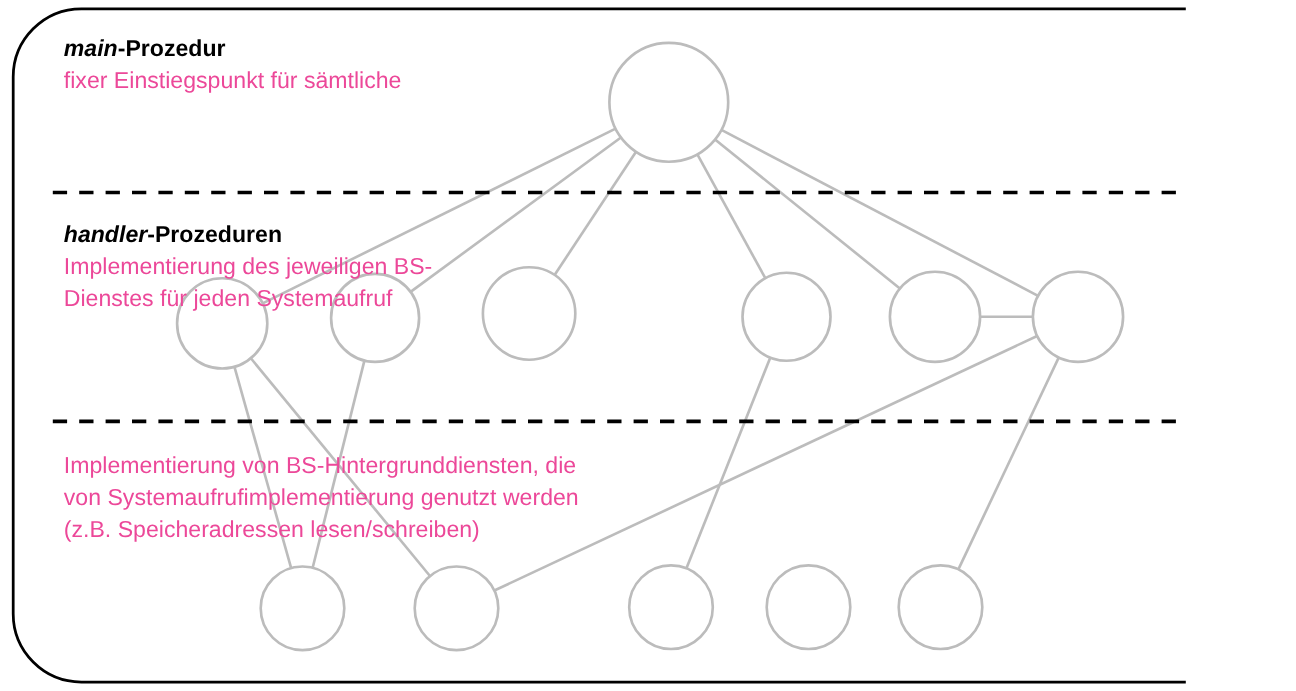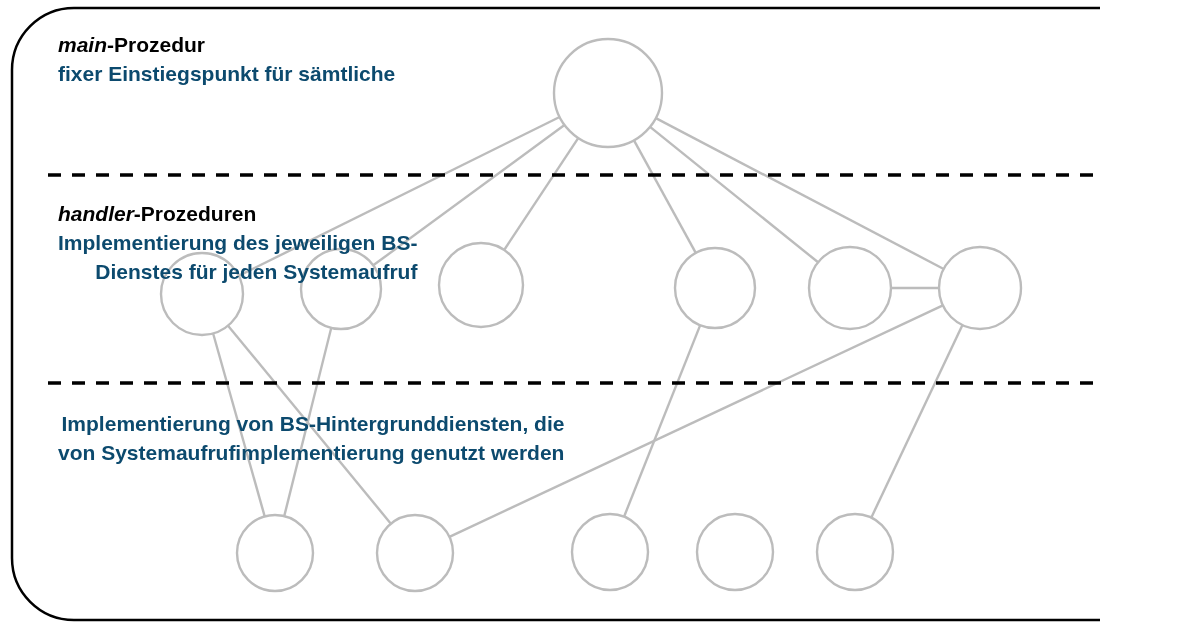--- a/index.html
+++ b/index.html
@@ -7,21 +7,20 @@
     padding: 0;
     background: #ffffff;
   }
   #page {
     position: relative;
     width: 1078px;
     height: 628px;
     background: #ffffff;
     font-family: "Liberation Sans", sans-serif;
     overflow: hidden;
-    padding-left: 22px;
   }
   #graph-svg {
     position: absolute;
     left: 0;
     top: 0;
     width: 1178px;
     height: 628px;
   }
   .text-block {
     position: absolute;
@@ -32,25 +31,24 @@
     font-weight: bold;
     color: #000000;
     line-height: 29px;
     white-space: nowrap;
   }
   .block-title .em {
     font-style: italic;
   }
   .block-body {
     font-size: 21px;
-    font-weight: bold;
-    color: #0c4a6e;
+    font-weight: normal;
+    color: #ec4899;
     line-height: 29px;
     white-space: pre;
-    text-align: right;
   }
   #block-main   { left: 58px; top: 30px; }
   #block-handler{ left: 58px; top: 199px; }
   #block-utility{ left: 58px; top: 409px; }
 </style>
 </head>
 <body>
 
 <div id="page">
 
@@ -103,15 +101,16 @@
     <div class="block-title">
       <span class="em">handler</span><span>-Prozeduren</span>
     </div>
     <div class="block-body">Implementierung des jeweiligen BS-</div>
     <div class="block-body">Dienstes für jeden Systemaufruf</div>
   </div>
 
   <div class="text-block" id="block-utility">
     <div class="block-body">Implementierung von BS-Hintergrunddiensten, die</div>
     <div class="block-body">von Systemaufrufimplementierung genutzt werden</div>
+    <div class="block-body">(z.B. Speicheradressen lesen/schreiben)</div>
   </div>
 
 </div>
 
 </body></html>

